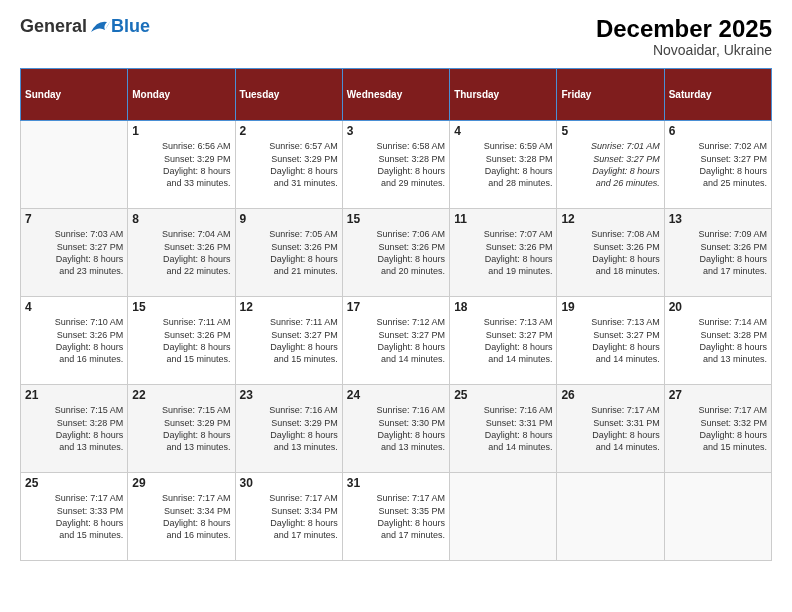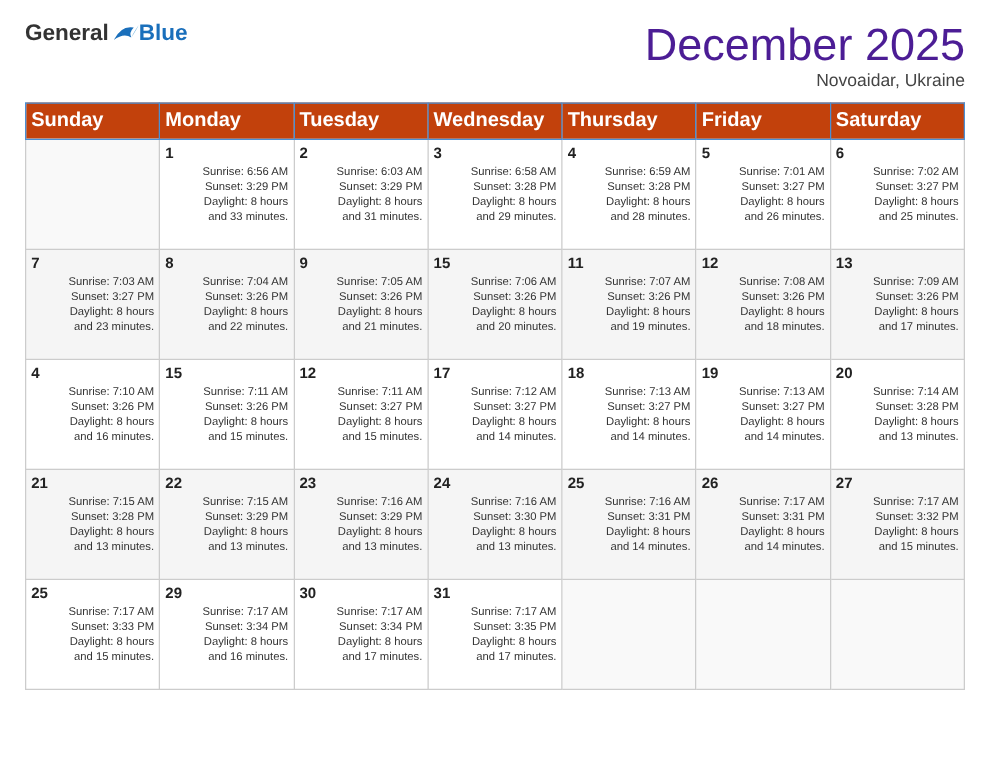--- a/index.html
+++ b/index.html
@@ -44,42 +44,42 @@
     }
     .logo-bird {
       width: 22px;
       height: 18px;
       margin-left: 2px;
     }
     .title-block {
       text-align: right;
     }
     .month-title {
-      font-size: 36px;
-      font-weight: normal;
-      color: #4c1d95;
+      font-size: 24px;
+      font-weight: bold;
+      color: #000000;
       line-height: 1.1;
     }
     .subtitle {
       font-size: 14px;
       color: #444;
     }
     .calendar {
       flex: 1;
       border: 1px solid #ccc;
       border-collapse: collapse;
       width: 100%;
       table-layout: fixed;
     }
     .calendar th {
-      background: #c2410c;
+      background: #7f1d1d;
       color: #fff;
-      font-size: 16px;
-      font-weight: bold;
-      padding: 5px 4px;
+      font-size: 10px;
+      font-weight: bold;
+      padding: 20px 4px;
       border: 1px solid #4a8fd4;
       text-align: left;
     }
     .calendar td {
       border: 1px solid #ccc;
       vertical-align: top;
       padding: 3px 4px;
       font-size: 9.5px;
       color: #333;
       height: 88px;
@@ -142,42 +142,42 @@
           <td class="empty-cell"></td>
           <td>
             <span class="day-num">1</span>
             <div class="day-info" style="white-space: pre-line;">Sunrise: 6:56 AM
 Sunset: 3:29 PM
 Daylight: 8 hours
 and 33 minutes.</div>
           </td>
           <td>
             <span class="day-num">2</span>
-            <div class="day-info" style="white-space: pre-line;">Sunrise: 6:03 AM
+            <div class="day-info" style="white-space: pre-line;">Sunrise: 6:57 AM
 Sunset: 3:29 PM
 Daylight: 8 hours
 and 31 minutes.</div>
           </td>
           <td>
             <span class="day-num">3</span>
             <div class="day-info" style="white-space: pre-line;">Sunrise: 6:58 AM
 Sunset: 3:28 PM
 Daylight: 8 hours
 and 29 minutes.</div>
           </td>
           <td>
             <span class="day-num">4</span>
             <div class="day-info" style="white-space: pre-line;">Sunrise: 6:59 AM
 Sunset: 3:28 PM
 Daylight: 8 hours
 and 28 minutes.</div>
           </td>
           <td>
             <span class="day-num">5</span>
-            <div class="day-info" style="white-space: pre-line;">Sunrise: 7:01 AM
+            <div class="day-info" style="white-space: pre-line; font-style: italic;">Sunrise: 7:01 AM
 Sunset: 3:27 PM
 Daylight: 8 hours
 and 26 minutes.</div>
           </td>
           <td>
             <span class="day-num">6</span>
             <div class="day-info" style="white-space: pre-line;">Sunrise: 7:02 AM
 Sunset: 3:27 PM
 Daylight: 8 hours
 and 25 minutes.</div>

